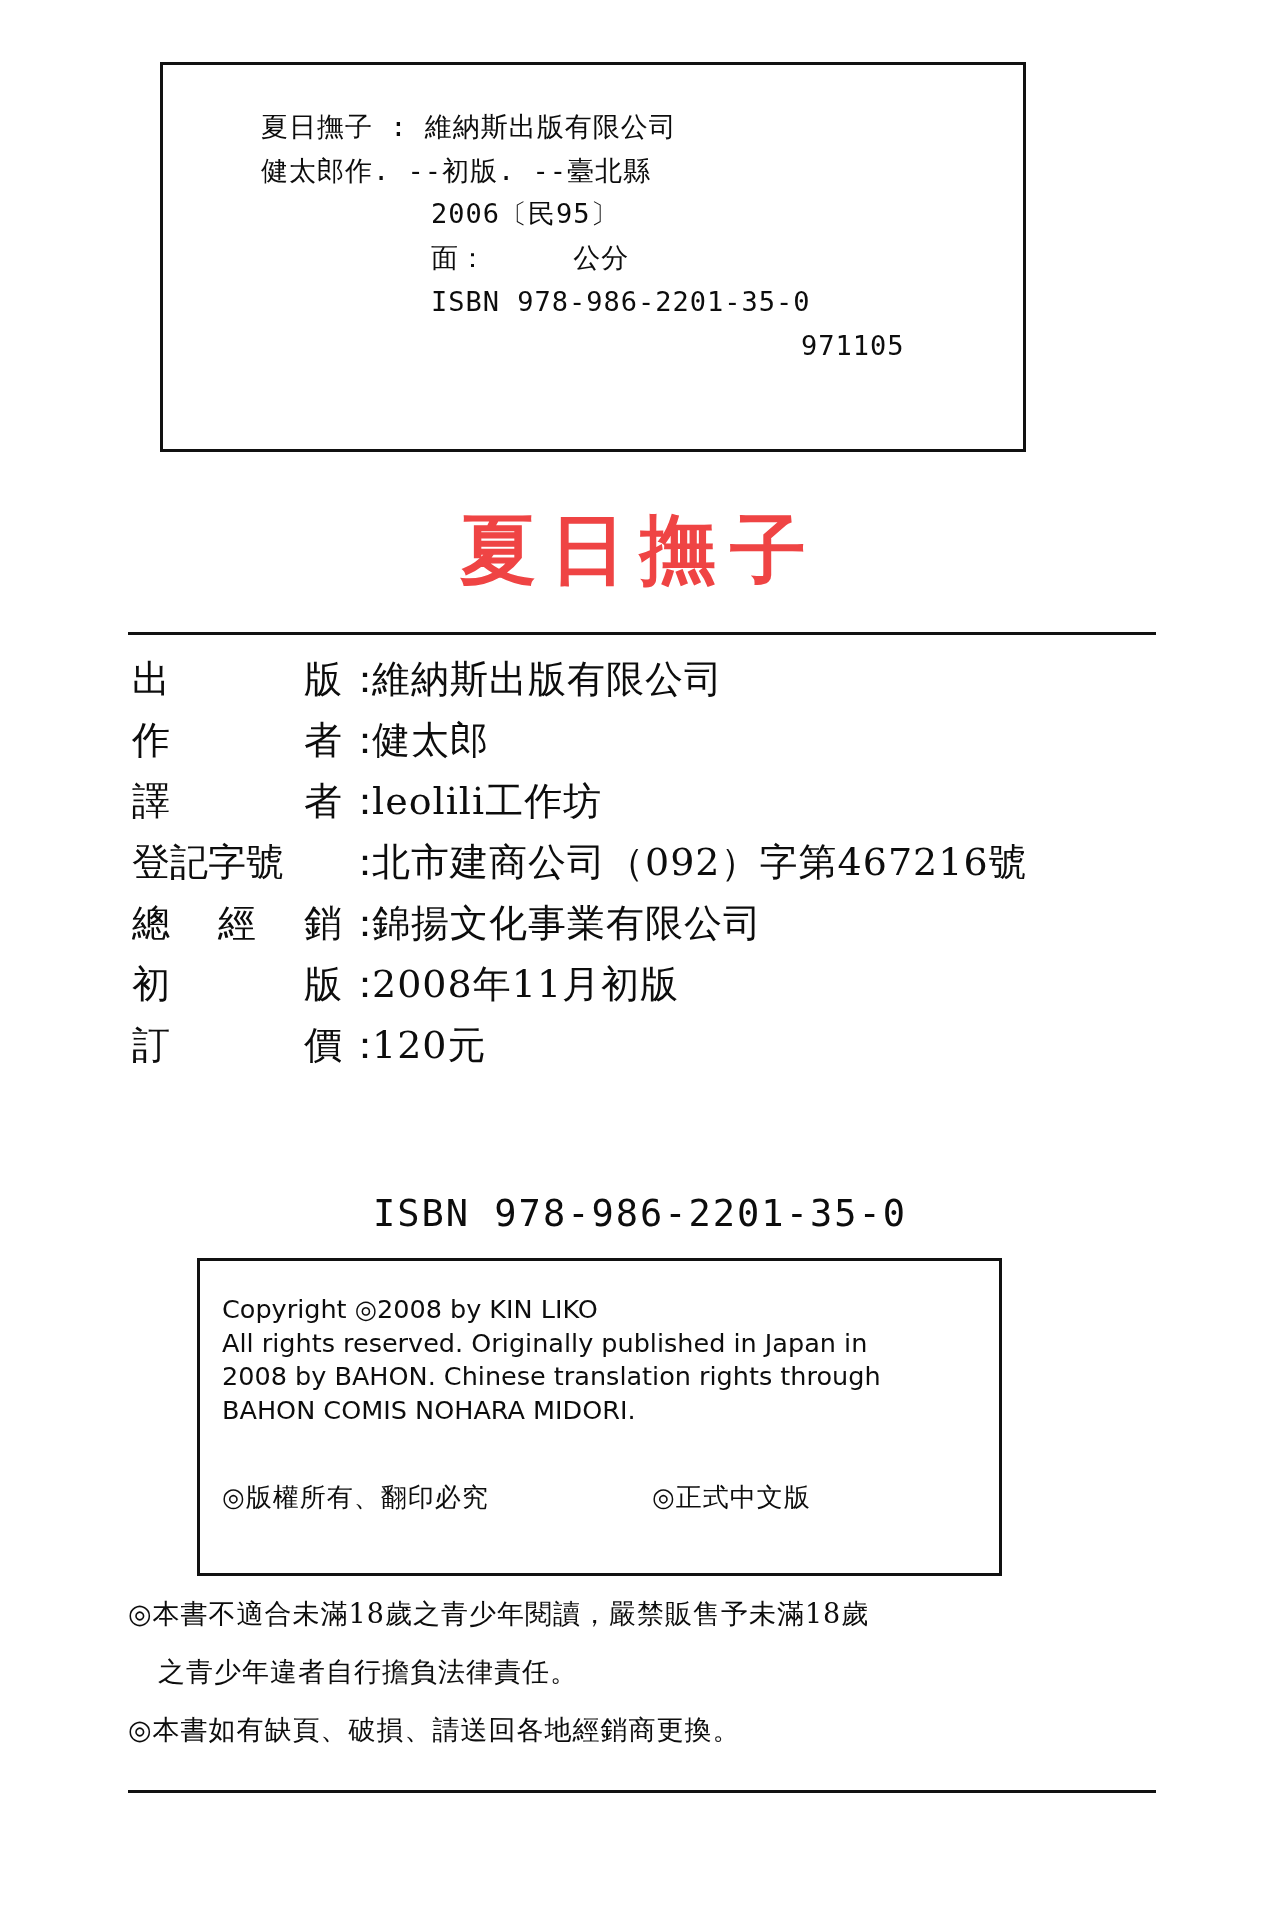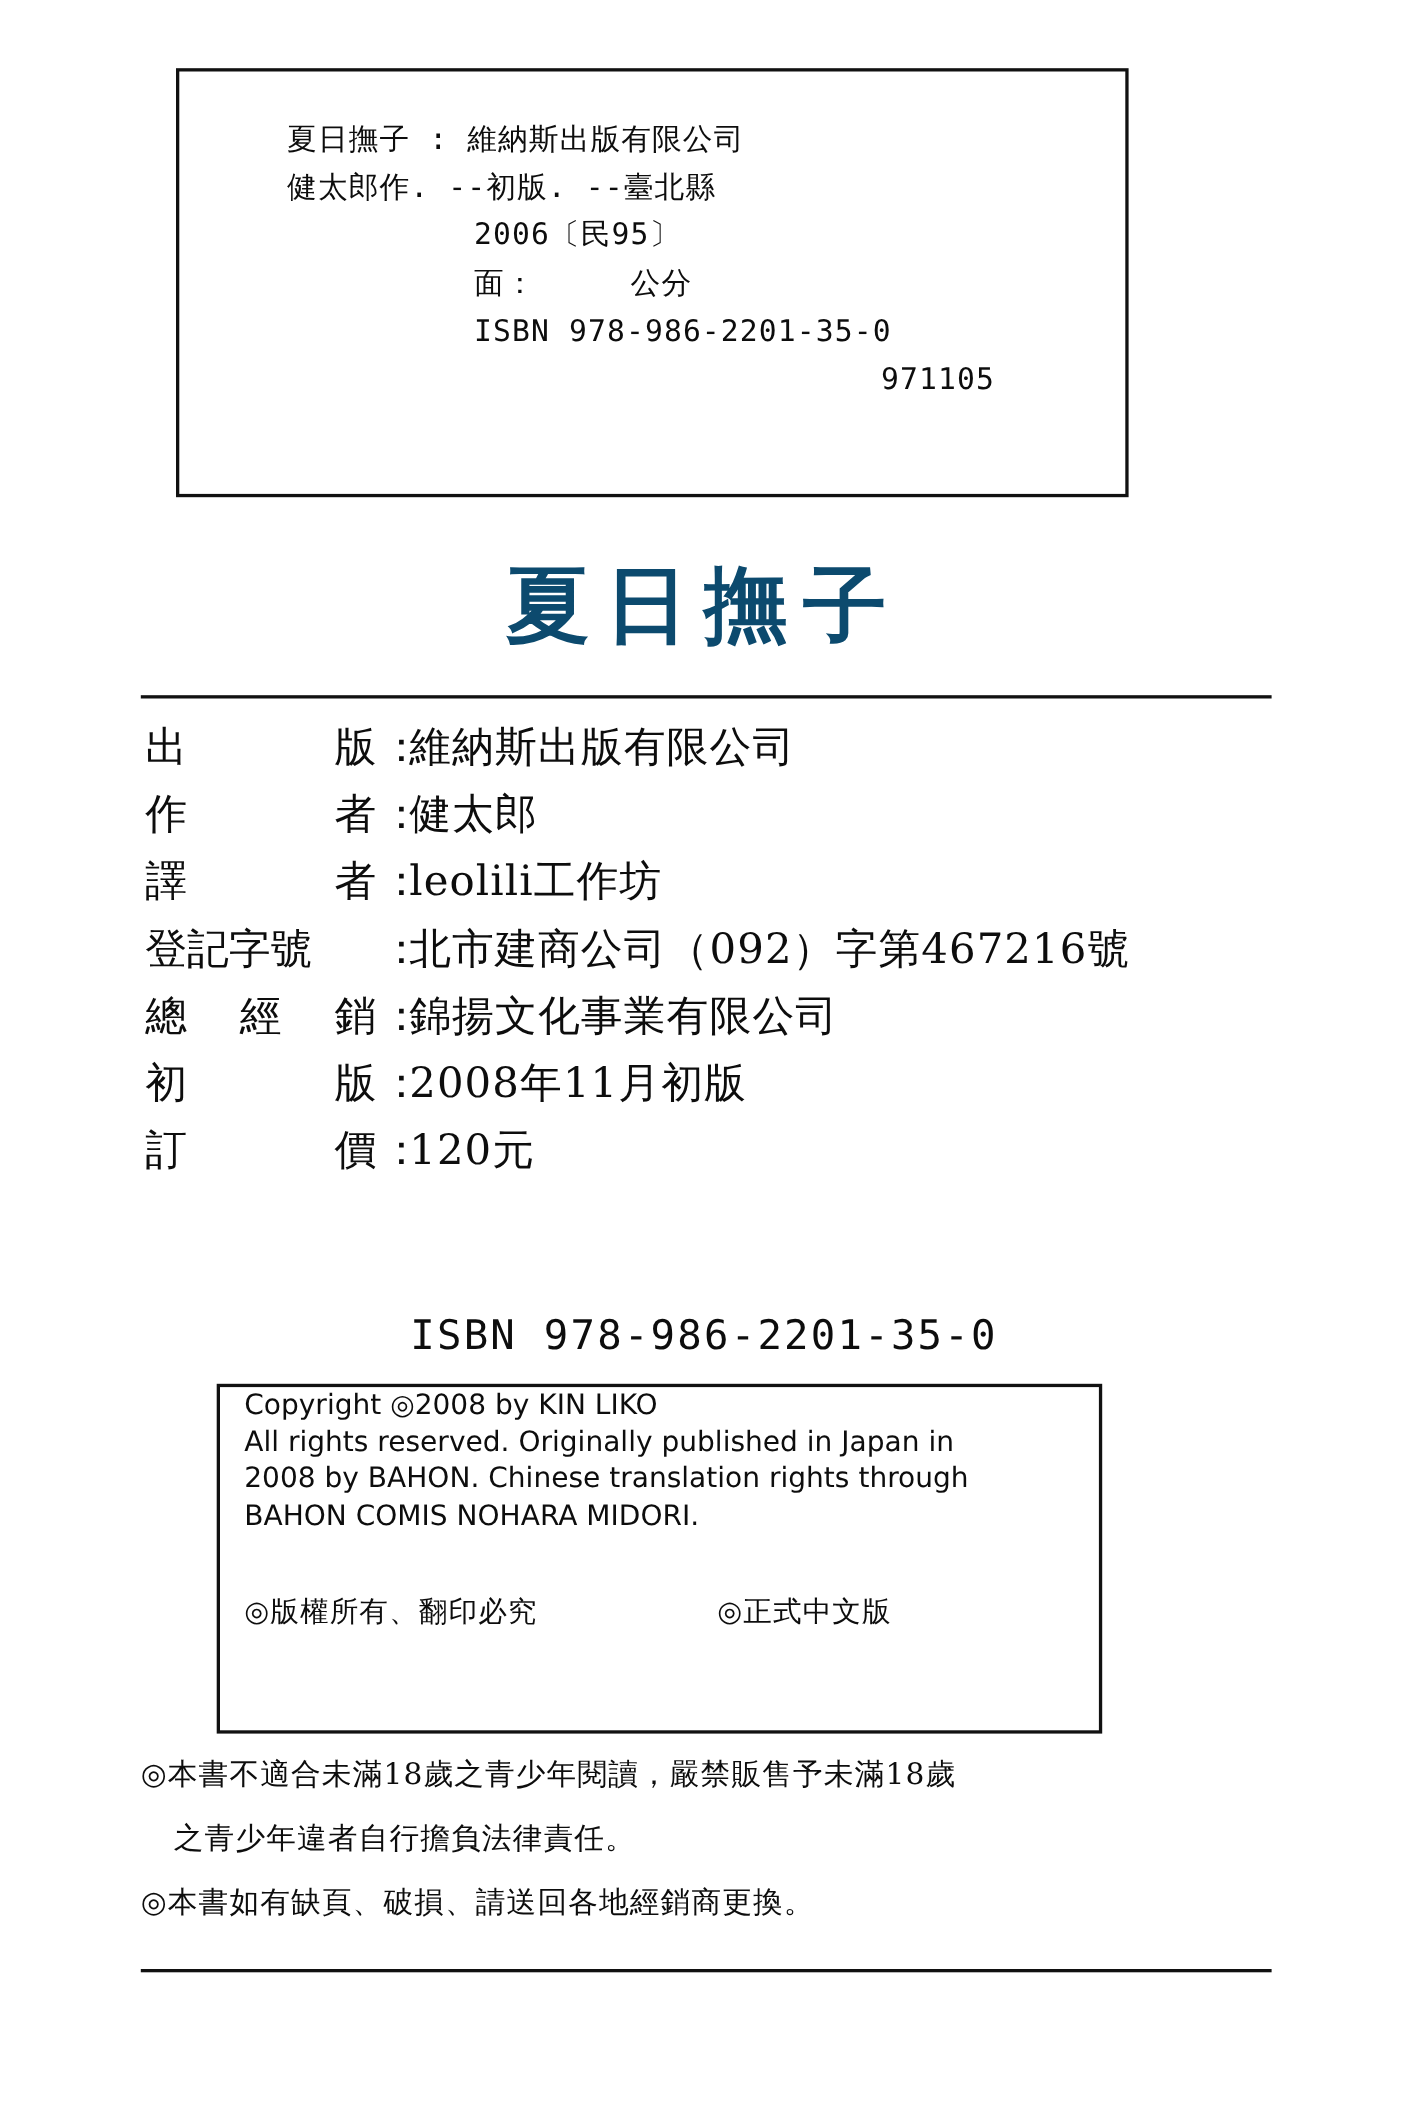--- a/index.html
+++ b/index.html
@@ -55,21 +55,21 @@
   .title {
     position: absolute;
     top: 500px;
     left: 0;
     width: 1280px;
     text-align: center;
     font-family: "DejaVu Serif", serif;
     font-size: 76px;
     font-weight: 700;
     letter-spacing: 14px;
-    color: #0c4a6e;
+    color: #ef4444;
   }
 
   
   .rule {
     position: absolute;
     left: 128px;
     width: 1028px;
     height: 3px;
     background: #111;
   }
@@ -126,21 +126,21 @@
 
   
   .copy-box {
     position: absolute;
     left: 197px;
     top: 1258px;
     width: 805px;
     height: 318px;
     border: 3px solid #111;
     box-sizing: border-box;
-    padding: 0 20px 0 22px;
+    padding: 32px 20px 0 22px;
   }
   .copy-eng {
     font-family: "DejaVu Sans", sans-serif;
     font-size: 25.5px;
     line-height: 1.32;
     letter-spacing: 0px;
   }
   .copy-foot {
     display: flex;
     margin-top: 52px;

